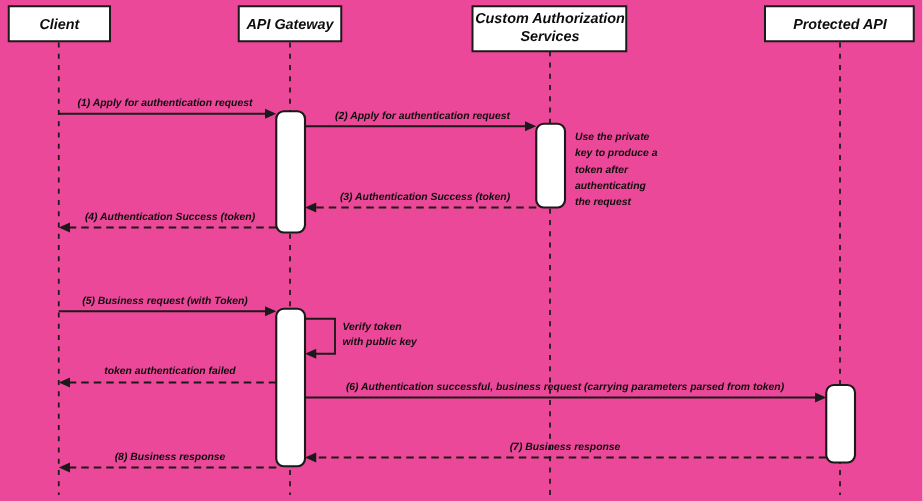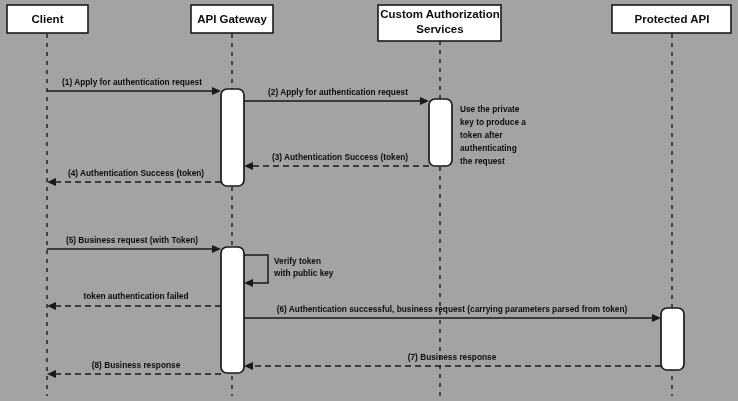--- a/index.html
+++ b/index.html
@@ -8,22 +8,23 @@
     background: #ffffff;
   }
   body {
     font-family: "Liberation Sans", sans-serif;
     -webkit-font-smoothing: antialiased;
   }
   #diagram-root {
     position: relative;
     width: 738px;
     height: 401px;
-    background: #a3a3a3;
+    background: #ec4899;
     overflow: hidden;
+    font-style: italic;
   }
   #diagram-svg {
     position: absolute;
     left: 0;
     top: 0;
     width: 738px;
     height: 401px;
   }
   .participant-box {
     fill: #ffffff;

